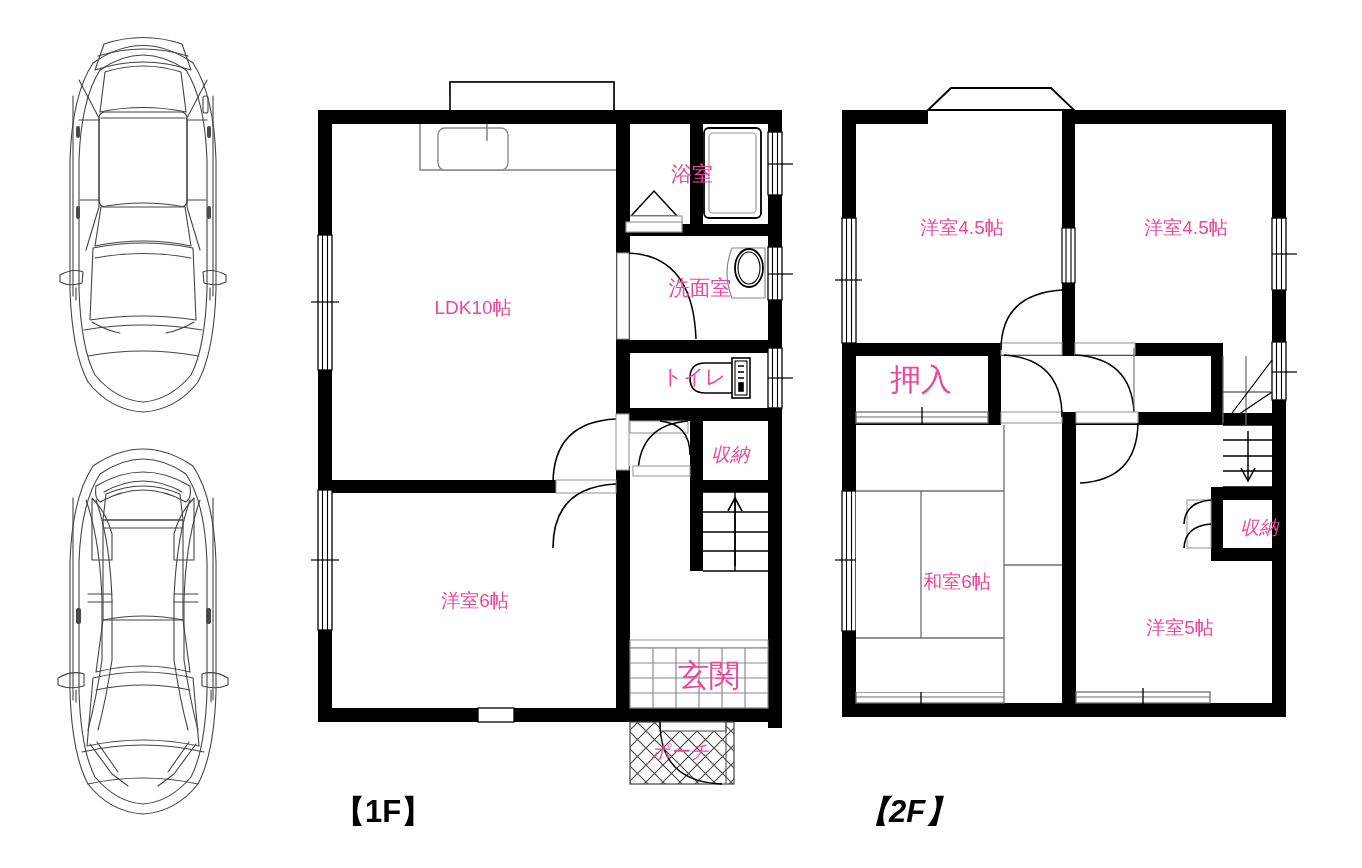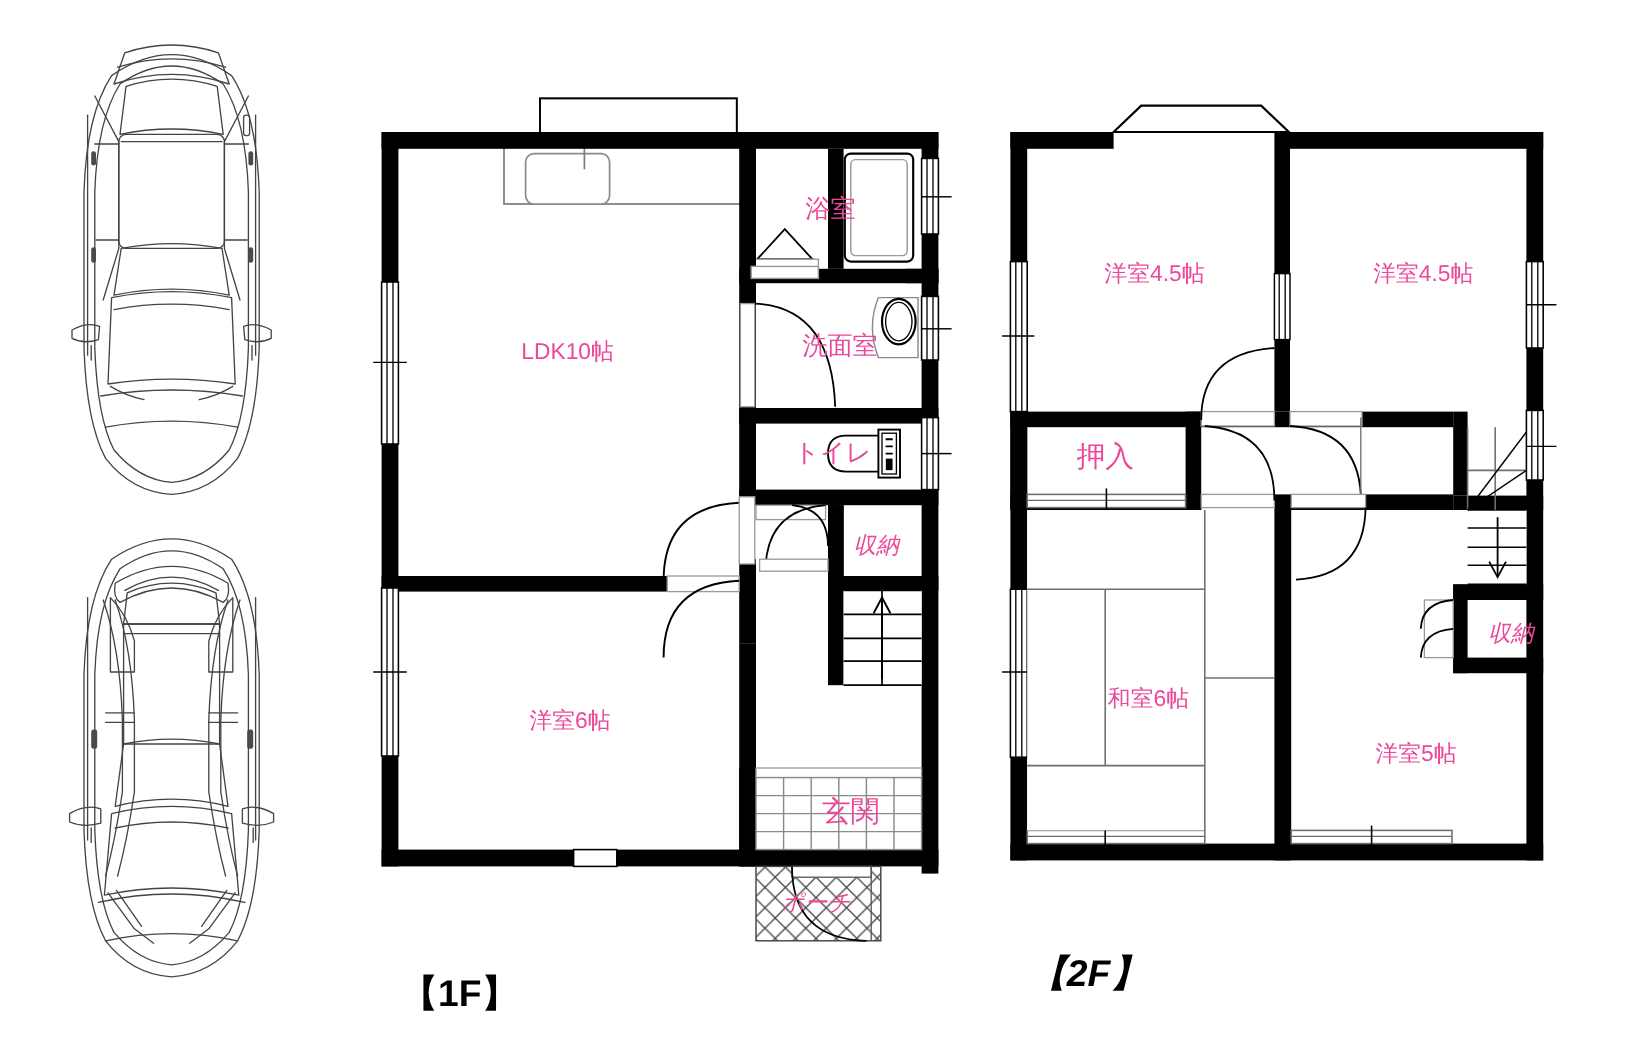--- a/index.html
+++ b/index.html
@@ -29,33 +29,33 @@
   }
   .floor-label {
     position: absolute;
     font-family: "Liberation Sans", "DejaVu Sans", sans-serif;
     font-size: 31px;
     font-weight: 600;
     color: #000;
     letter-spacing: 0px;
     white-space: nowrap;
   }
-  #label-1f { left: 334px; top: 791px; margin-top: 16px; }
+  #label-1f { left: 334px; top: 791px; }
   #label-2f { left: 858px; top: 791px; font-style: italic; }
 
   .room-label {
     position: absolute;
     font-family: "Liberation Sans", "DejaVu Sans", sans-serif;
     color: #ec4899;
     white-space: nowrap;
     transform: translate(-50%, -50%);
     font-weight: 500;
   }
   .rl-lg  { font-size: 19px; }
-  .rl-md  { font-size: 24px; }
+  .rl-md  { font-size: 31px; }
   .rl-sm  { font-size: 21px; }
   .rl-xs  { font-size: 19px; font-style: italic; }
 </style>
 </head>
 <body>
 
 <div id="stage">
 
   <svg class="layer" width="1362" height="868" viewBox="0 0 1362 868" xmlns="http://www.w3.org/2000/svg">
     <g fill="none" stroke="#444444" stroke-width="1.1" stroke-linejoin="round" stroke-linecap="round">
@@ -470,21 +470,21 @@
       <path d="M1223 425 L1272 392" stroke="#000" stroke-width="1.2"></path>
 
       <line x1="1248" y1="431" x2="1248" y2="480" stroke="#000" stroke-width="1.5"></line>
       <path d="M1241 468 L1248 481 L1255 468" stroke="#000" stroke-width="1.5"></path>
     </g>
 
   </svg>
 
   <div class="layer">
 
-    <div class="room-label rl-lg" style="left:473px; top:293px;">LDK10帖</div>
+    <div class="room-label rl-lg" style="left:473px; top:308px;">LDK10帖</div>
     <div class="room-label rl-sm" style="left:692px; top:174px;">浴室</div>
     <div class="room-label rl-sm" style="left:700px; top:288px;">洗面室</div>
     <div class="room-label rl-sm" style="left:694px; top:377px;text-align:right;">トイレ</div>
     <div class="room-label rl-xs" style="left:730px; top:455px;">収納</div>
     <div class="room-label rl-lg" style="left:475px; top:601px;">洋室6帖</div>
     <div class="room-label rl-md" style="left:709px; top:676px;">玄関</div>
     <div class="room-label rl-xs" style="left:680px; top:752px;">ポーチ</div>
 
     <div class="room-label rl-lg" style="left:962px;  top:228px;">洋室4.5帖</div>
     <div class="room-label rl-lg" style="left:1186px; top:228px;">洋室4.5帖</div>

